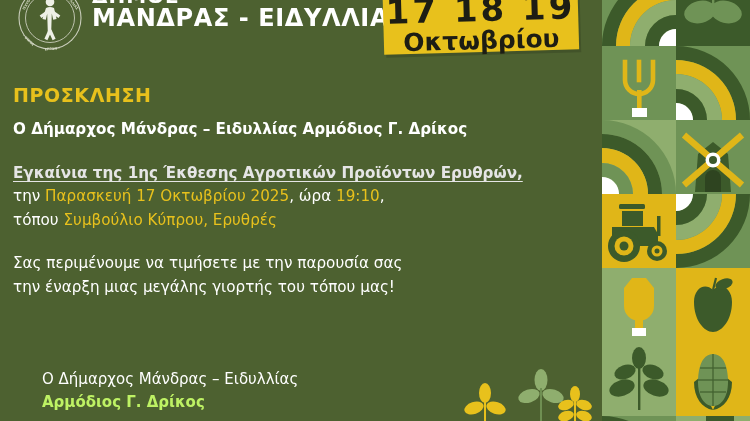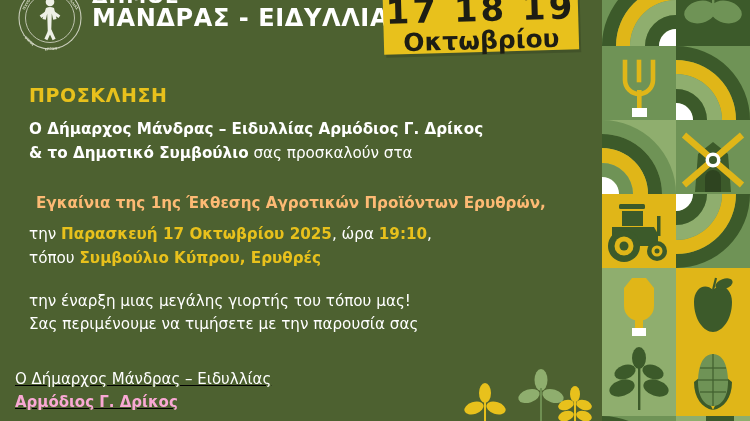--- a/index.html
+++ b/index.html
@@ -69,21 +69,21 @@
     display: block;
     font-size: 25px;
     font-weight: bold;
     line-height: 1.05;
     margin-top: 2px;
   }
 
   
   #body-text {
     position: absolute;
-    left: 29px;
+    left: 13px;
     top: 84px;
     width: 540px;
   }
   .heading-invite {
     color: #e8c11c;
     font-size: 19px;
     font-weight: bold;
     letter-spacing: 0.6px;
     margin: 0 0 12px 0;
   }
@@ -91,51 +91,51 @@
     color: #ffffff;
     font-size: 15.2px;
     line-height: 1.56;
     margin: 0;
   }
   .para b { font-weight: bold; }
   .gap-a { height: 20px; }
   .gap-b { height: 19px; }
 
   .hl-line {
-    color: #fdba74;
+    color: #e5e5e5;
     font-size: 15.2px;
     font-weight: bold;
     line-height: 1.56;
-    margin: 7px;
+    margin: 0;
+    text-decoration: underline;
     text-underline-offset: 3px;
   }
   .mix {
     color: #ffffff;
     font-size: 15.2px;
     line-height: 1.56;
     margin: 0;
   }
-  .mix .y { color: #e8c11c; font-weight: bold; }
+  .mix .y { color: #e8c11c; font-weight: normal; }
 
   
   #signature {
     position: absolute;
-    left: 15px;
+    left: 42px;
     top: 368px;
     line-height: 1.52;
-    text-decoration: underline;
   }
   #sig-role {
     display: block;
     color: #ffffff;
     font-size: 15px;
   }
   #sig-name {
     display: block;
-    color: #f9a8d4;
+    color: #bef264;
     font-size: 15px;
     font-weight: bold;
   }
 
   
   #sprouts {
     position: absolute;
     left: 455px;
     top: 368px;
     width: 150px;
@@ -195,38 +195,35 @@
     <span id="date-month">Οκτωβρίου</span>
   </div>
 
   <div id="body-text">
 
     <p class="heading-invite">ΠΡΟΣΚΛΗΣΗ</p>
 
     <p class="para">
       <b>Ο Δήμαρχος Μάνδρας – Ειδυλλίας Αρμόδιος Γ. Δρίκος</b>
     </p>
-    <p class="para">
-      <b>&amp; το Δημοτικό Συμβούλιο</b><span> σας προσκαλούν στα</span>
-    </p>
 
     <div class="gap-a"></div>
 
     <p class="hl-line">Εγκαίνια της 1ης Έκθεσης Αγροτικών Προϊόντων Ερυθρών,</p>
     <p class="mix">
       <span>την </span><span class="y">Παρασκευή 17 Οκτωβρίου 2025</span><span>, ώρα </span><span class="y">19:10</span><span>,</span>
     </p>
     <p class="mix">
       <span>τόπου </span><span class="y">Συμβούλιο Κύπρου, Ερυθρές</span>
     </p>
 
     <div class="gap-b"></div>
 
+    <p class="para">Σας περιμένουμε να τιμήσετε με την παρουσία σας</p>
     <p class="para">την έναρξη μιας μεγάλης γιορτής του τόπου μας!</p>
-    <p class="para">Σας περιμένουμε να τιμήσετε με την παρουσία σας</p>
   </div>
 
   <div id="signature">
     <span id="sig-role">Ο Δήμαρχος Μάνδρας – Ειδυλλίας</span>
     <span id="sig-name">Αρμόδιος Γ. Δρίκος</span>
   </div>
 
   <div id="sprouts">
     <svg viewBox="0 0 150 53" width="150" height="53" aria-hidden="true">
 

